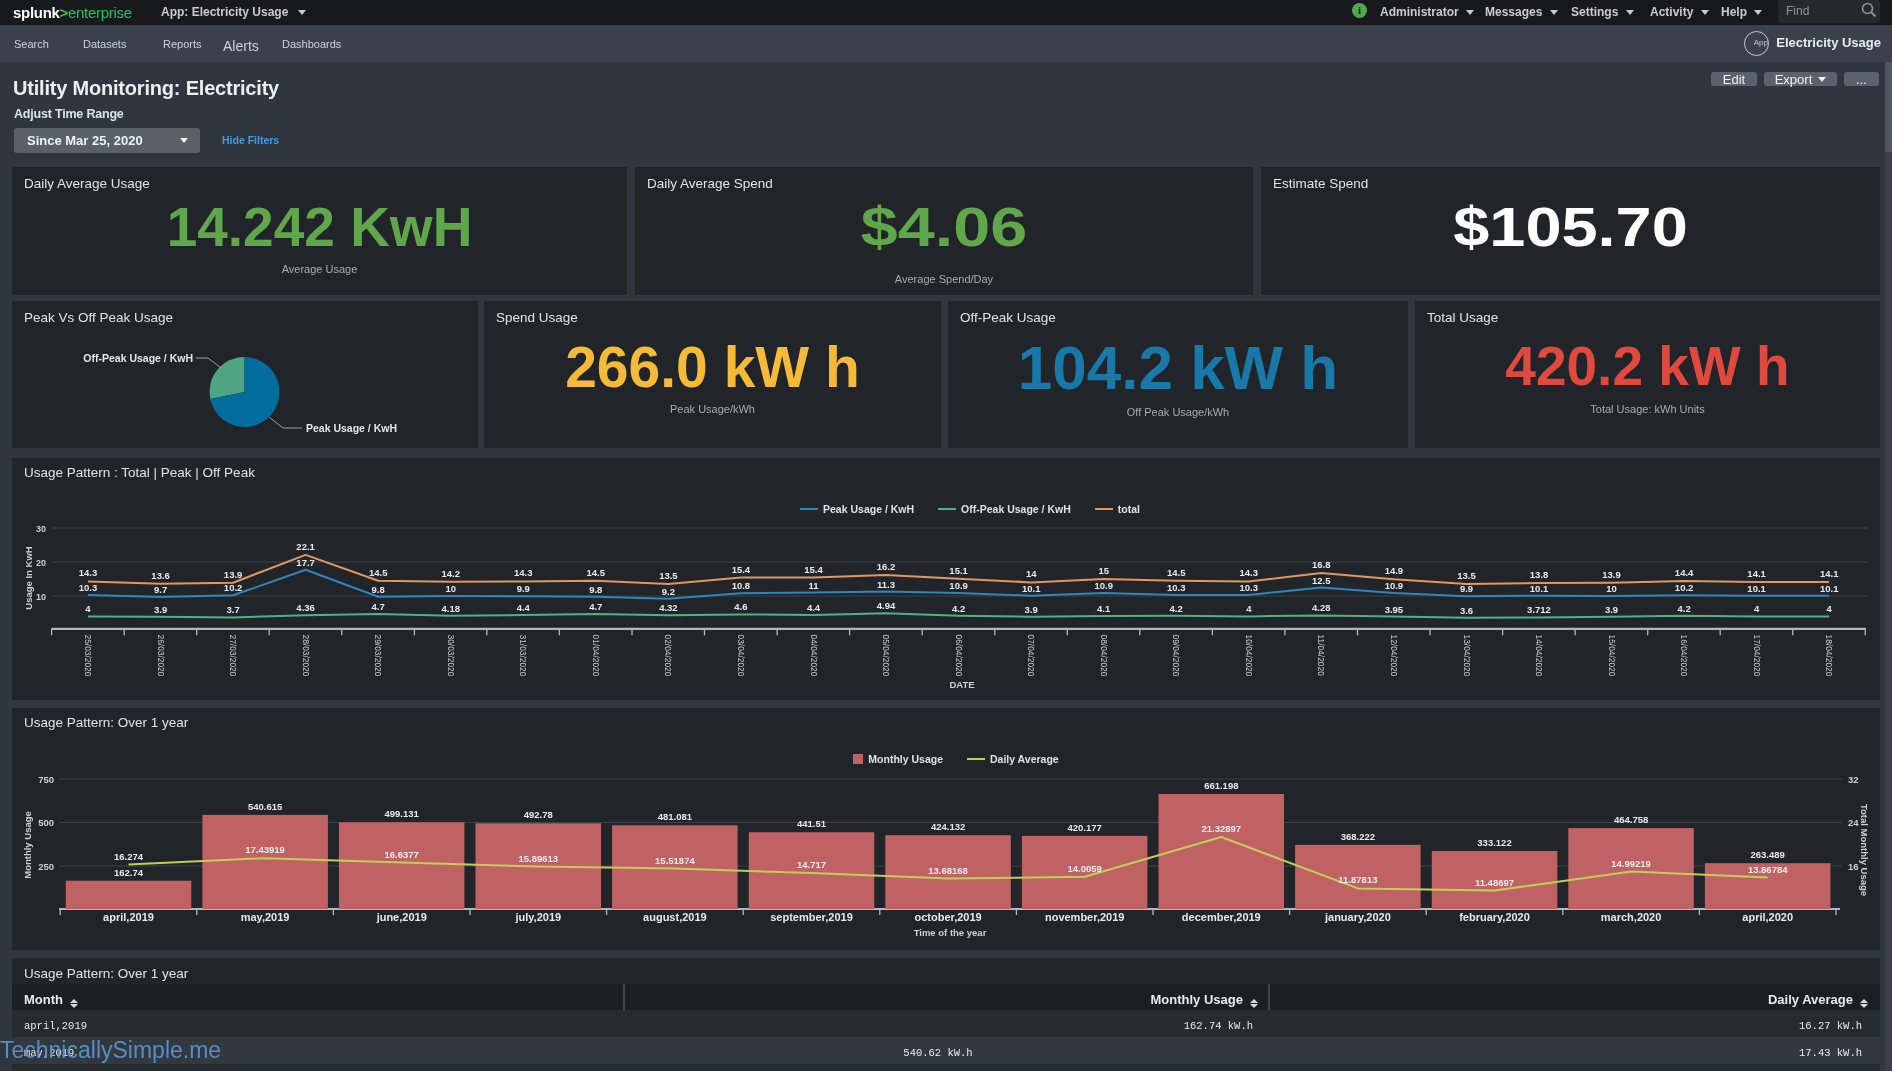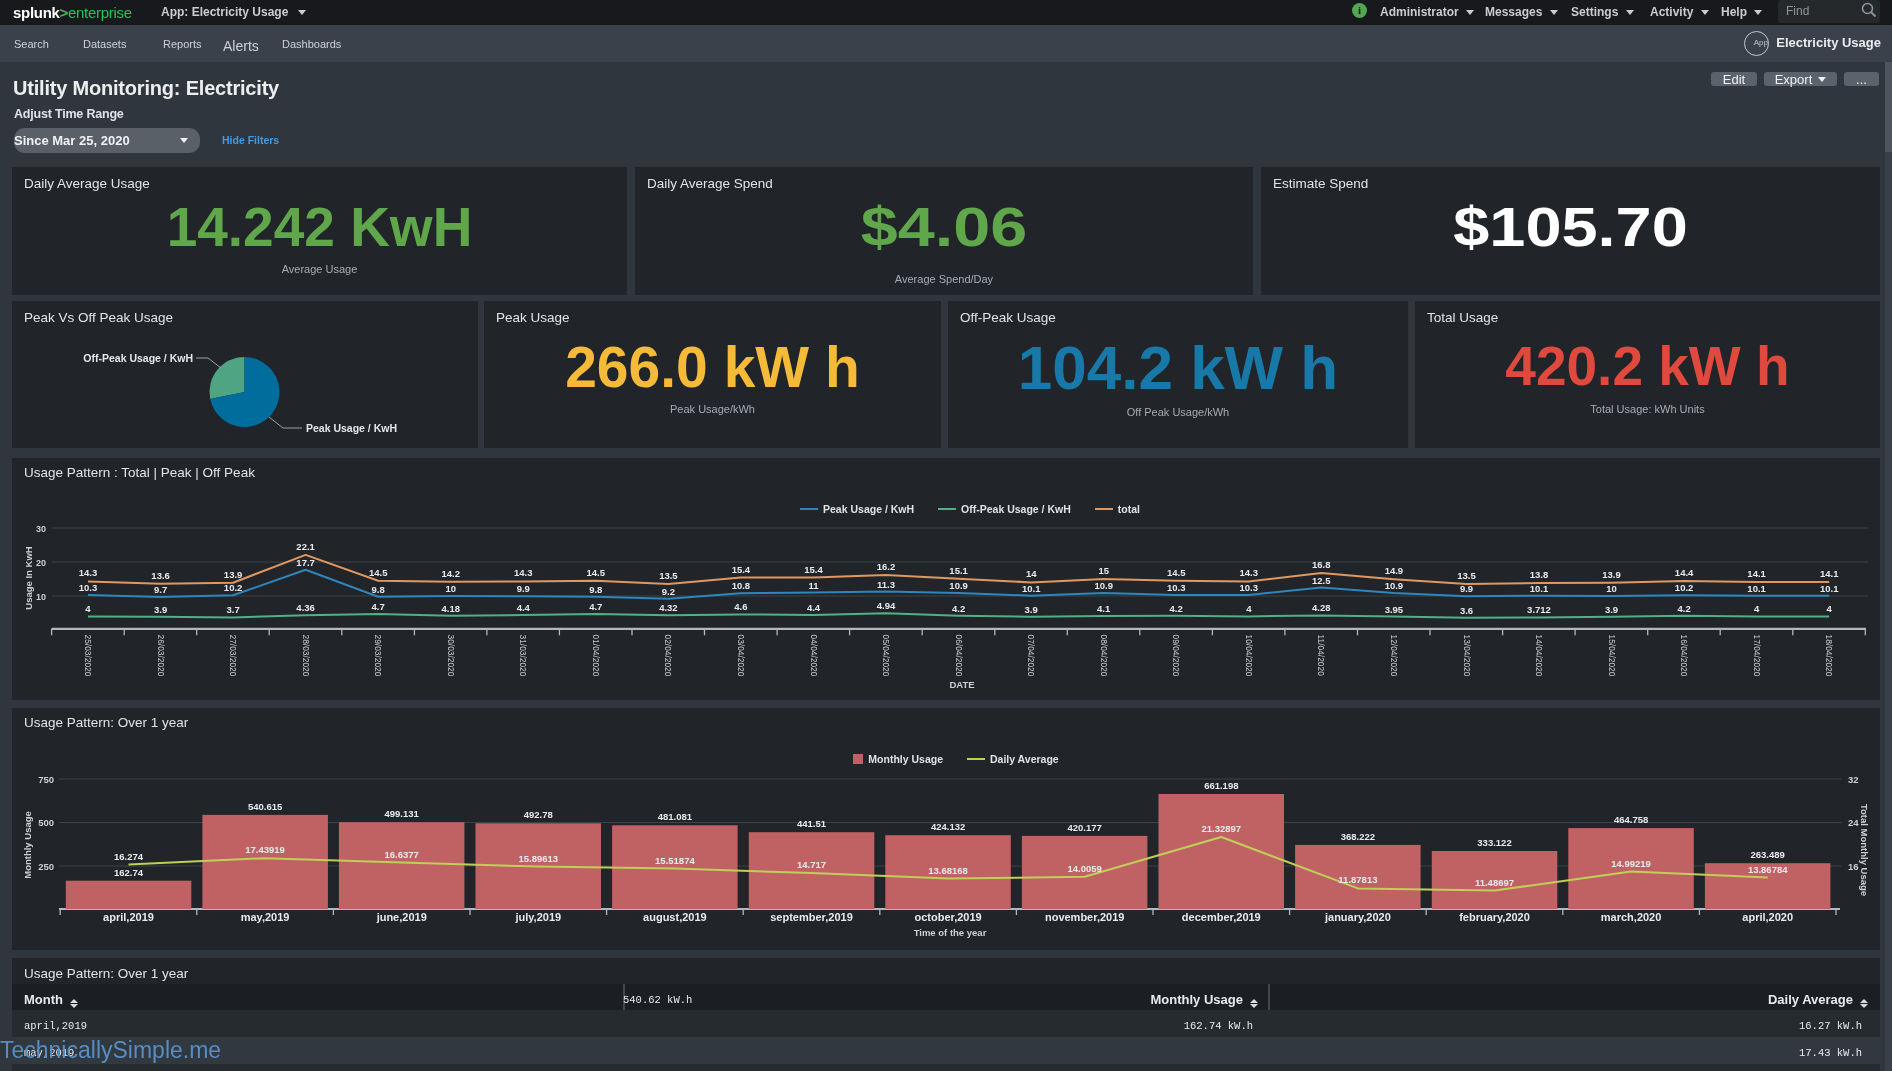--- a/index.html
+++ b/index.html
@@ -36,41 +36,41 @@
 <div class="abs" style="left:223px;top:38px;font-size:14px;color:#ccd2d8">Alerts</div>
 <div class="abs" style="left:282px;top:38px;font-size:11px;color:#ccd2d8">Dashboards</div>
 <div class="abs" style="left:1744px;top:31px;width:25px;height:25px;border-radius:50%;border:1.5px solid #c2c8ce;color:#c2c8ce;font-size:8px;text-align:right;line-height:22px">App</div>
 <div class="abs" style="right:11px;top:35px;font-size:13px;font-weight:bold;color:#e8ecef;white-space:nowrap">Electricity Usage</div>
 
 <div class="abs" style="left:13px;top:77px;font-size:20px;font-weight:bold;color:#eceef0;letter-spacing:-0.2px">Utility Monitoring: Electricity</div>
 <div class="btn" style="left:1711px;top:72px;width:46px">Edit</div>
 <div class="btn" style="left:1764px;top:72px;width:73px">Export <span style="display:inline-block;width:0;height:0;border-left:4px solid transparent;border-right:4px solid transparent;border-top:5px solid #f0f2f4;margin-left:6px;vertical-align:middle;margin-top:0px"></span></div>
 <div class="btn" style="left:1844px;top:72px;width:35px">...</div>
 <div class="abs" style="left:14px;top:107px;font-size:12.5px;font-weight:bold;color:#dfe3e7;letter-spacing:-0.2px">Adjust Time Range</div>
-<div class="abs" style="left:14px;top:128px;width:186px;height:25px;background:#596068;border-radius:11px;color:#f0f2f4;font-size:13px;font-weight:bold;line-height:25px;">Since Mar 25, 2020<span style="position:absolute;right:12px;top:10px;width:0;height:0;border-left:4.5px solid transparent;border-right:4.5px solid transparent;border-top:5.5px solid #f0f2f4"></span></div>
+<div class="abs" style="left:14px;top:128px;width:186px;height:25px;background:#596068;border-radius:3px;color:#f0f2f4;font-size:13px;font-weight:bold;line-height:25px;padding-left:13px">Since Mar 25, 2020<span style="position:absolute;right:12px;top:10px;width:0;height:0;border-left:4.5px solid transparent;border-right:4.5px solid transparent;border-top:5.5px solid #f0f2f4"></span></div>
 <div class="abs" style="left:222px;top:134px;font-size:10.5px;font-weight:600;color:#3e9ce8">Hide Filters</div>
 
 <div class="panel" style="left:12px;top:167px;width:615px;height:128px"></div>
 <div class="panel" style="left:635px;top:167px;width:618px;height:128px"></div>
 <div class="panel" style="left:1261px;top:167px;width:619px;height:128px"></div>
 <div class="ptitle" style="left:24px;top:176px">Daily Average Usage</div>
 <div class="ptitle" style="left:647px;top:176px">Daily Average Spend</div>
 <div class="ptitle" style="left:1273px;top:176px">Estimate Spend</div>
 <div class="bignum" style="left:12px;top:200px;width:615px;color:#60a64a">14.242 KwH</div>
 <div class="bignum" style="left:635px;top:200px;width:618px;color:#60a64a;transform:scaleX(1.21)">$4.06</div>
 <div class="bignum" style="left:1261px;top:200px;width:619px;color:#fff;transform:scaleX(1.18)">$105.70</div>
 <div class="cap" style="left:12px;top:263px;width:615px">Average Usage</div>
 <div class="cap" style="left:635px;top:273px;width:618px">Average Spend/Day</div>
 
 <div class="panel" style="left:12px;top:301px;width:466px;height:147px"></div>
 <div class="panel" style="left:484px;top:301px;width:457px;height:147px"></div>
 <div class="panel" style="left:948px;top:301px;width:460px;height:147px"></div>
 <div class="panel" style="left:1415px;top:301px;width:465px;height:147px"></div>
 <div class="ptitle" style="left:24px;top:310px">Peak Vs Off Peak Usage</div>
-<div class="ptitle" style="left:496px;top:310px">Peak Usage</div>
+<div class="ptitle" style="left:496px;top:310px">Spend Usage</div>
 <div class="ptitle" style="left:960px;top:310px">Off-Peak Usage</div>
 <div class="ptitle" style="left:1427px;top:310px">Total Usage</div>
 <div class="abs" style="left:0px;top:352px;width:193px;text-align:right;font-size:10.5px;font-weight:bold;color:#e5e8ea">Off-Peak Usage / KwH</div>
 <div class="abs" style="left:306px;top:422px;font-size:10.5px;font-weight:bold;color:#e5e8ea">Peak Usage / KwH</div>
 <div class="bignum" style="left:484px;top:339px;width:457px;color:#f5ba38;font-size:57px">266.0 kW h</div>
 <div class="bignum" style="left:948px;top:337px;width:460px;color:#1879a8;font-size:62px">104.2 kW h</div>
 <div class="bignum" style="left:1415px;top:339px;width:465px;color:#e0493e">420.2 kW h</div>
 <div class="cap" style="left:484px;top:403px;width:457px">Peak Usage/kWh</div>
 <div class="cap" style="left:948px;top:406px;width:460px">Off Peak Usage/kWh</div>
 <div class="cap" style="left:1415px;top:403px;width:465px">Total Usage: kWh Units</div>
@@ -109,21 +109,21 @@
 <div class="abs" style="left:1265px;top:992px;width:603px;text-align:right;font-size:13px;font-weight:bold;color:#e8ebee">Daily Average<span style="display:inline-flex;flex-direction:column;margin-left:7px;vertical-align:1.5px">
       <span style="width:0;height:0;border-left:4px solid transparent;border-right:4px solid transparent;border-bottom:4px solid #d8dce0;margin-bottom:1.5px"></span>
       <span style="width:0;height:0;border-left:4px solid transparent;border-right:4px solid transparent;border-top:4px solid #d8dce0"></span>
     </span></div>
 <div class="abs" style="left:12px;top:1010px;width:1868px;height:27px;background:#262b30"></div>
 <div class="abs" style="left:12px;top:1037px;width:1868px;height:27px;background:#313840"></div>
 <div class="abs mono" style="left:24px;top:1020px;font-size:10.5px;color:#e9ebed">april,2019</div>
 <div class="abs mono" style="left:623px;top:1020px;width:630px;text-align:right;font-size:10.5px;color:#e9ebed">162.74 kW.h</div>
 <div class="abs mono" style="left:1265px;top:1020px;width:597px;text-align:right;font-size:10.5px;color:#e9ebed">16.27 kW.h</div>
 <div class="abs mono" style="left:24px;top:1047px;font-size:10.5px;color:#e9ebed">may,2019</div>
-<div class="abs mono" style="left:623px;top:994px;width:630px;text-align:left;font-size:10.5px;color:#e9ebed">540.62 kW.h</div>
+<div class="abs mono" style="left:623px;top:1047px;width:630px;text-align:center;font-size:10.5px;color:#e9ebed">540.62 kW.h</div>
 <div class="abs mono" style="left:1265px;top:1047px;width:597px;text-align:right;font-size:10.5px;color:#e9ebed">17.43 kW.h</div>
 <div class="abs" style="left:12px;top:1064px;width:1868px;height:7px;background:#262b30"></div>
 
 <div class="abs" style="left:1885px;top:62px;width:7px;height:1009px;background:#3a4049"></div>
 <div class="abs" style="left:1885px;top:62px;width:7px;height:90px;background:#4d555e"></div>
 
 <svg class="abs" style="left:0;top:0" width="1892" height="1071" viewBox="0 0 1892 1071" font-family="Liberation Sans, sans-serif">
 <path d="M244.5 392.0 L244.5 357.0 A35.0 35.0 0 0 0 210.2 398.9 Z" fill="#4fa484"></path>
 <path d="M244.5 392.0 L244.5 357.0 A35.0 35.0 0 1 1 210.2 398.9 Z" fill="#006d9c"></path>
 <polyline points="196,358 208,358 221,368" fill="none" stroke="#9ba1a7" stroke-width="1"></polyline>

